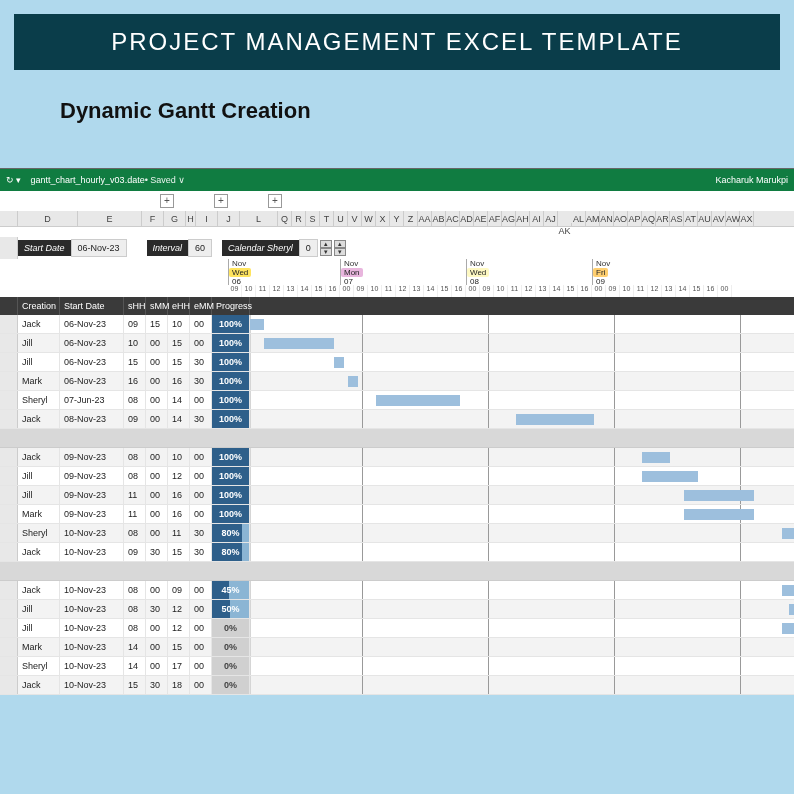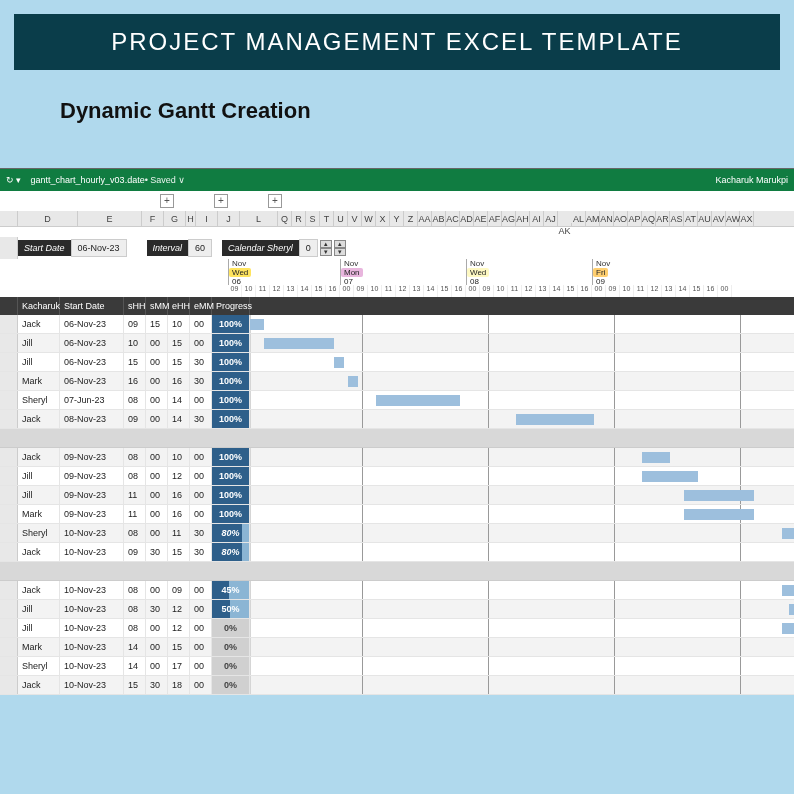--- a/index.html
+++ b/index.html
@@ -48,21 +48,21 @@
 
 .task-header { display: flex; background: #3a3a3a; color: #fff; height: 18px; font-size: 9px; }
 .task-header div { border-right: 1px solid #555; padding: 2px 4px; display: flex; align-items: center; }
 
 .task-row { display: flex; height: 19px; border-bottom: 1px solid #e5e5e5; position: relative; }
 .task-row.alt { background: #f3f3f3; }
 .task-row .tc { border-right: 1px solid #e5e5e5; padding: 0 4px; display: flex; align-items: center; font-size: 9px; }
 .progress { background: #2e5f8a; color: #fff; justify-content: center; font-size: 8px; font-weight: 600; }
 .progress.p45 { background: linear-gradient(to right, #2e5f8a 45%, #8bb5d4 45%); }
 .progress.p50 { background: linear-gradient(to right, #2e5f8a 50%, #8bb5d4 50%); }
-.progress.p80 { background: linear-gradient(to right, #2e5f8a 80%, #8bb5d4 80%); font-style: italic; }
+.progress.p80 { background: linear-gradient(to right, #2e5f8a 80%, #8bb5d4 80%); }
 .progress.p0 { background: #d0d0d0; color: #444; }
 
 .gantt-area { position: relative; flex: 1; }
 .gantt-bar { position: absolute; height: 11px; top: 4px; background: #9dbfdd; }
 .gantt-grid { position: absolute; top: 0; bottom: 0; width: 0; border-left: 1px solid #d5d5d5; }
 .gantt-grid.day { border-left: 1px solid #999; }
 
 .group-row { background: #d8d8d8; height: 19px; border-bottom: 1px solid #ccc; }
 </style>
 </head>
@@ -208,21 +208,21 @@
           <span>13</span>
           <span>14</span>
           <span>15</span>
           <span>16</span>
           <span>00</span>
         </div>
     </div>
 
     <div class="task-header" id="taskheader">
         <div style="width: 18px;"></div>
-        <div style="width: 42px;">Kacharuk</div>
+        <div style="width: 42px;">Creation</div>
         <div style="width: 64px;">Start Date</div>
         <div style="width: 22px;">sHH</div>
         <div style="width: 22px;">sMM</div>
         <div style="width: 22px;">eHH</div>
         <div style="width: 22px;">eMM</div>
         <div style="width: 38px;">Progress</div>
       </div>
 
     <div id="tasks">
         <div class="task-row">

